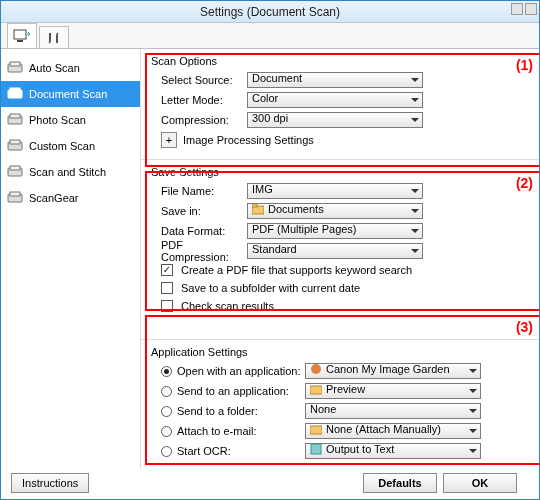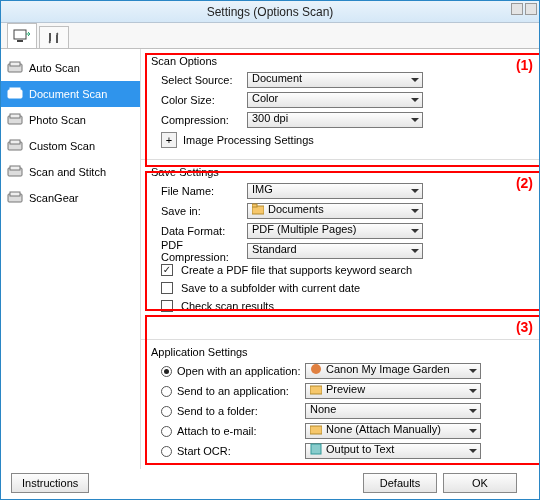--- a/index.html
+++ b/index.html
@@ -36,21 +36,21 @@
   .radio-label { width: 128px; }
   .footer { position: absolute; bottom: 6px; left: 0; right: 12px; display: flex; justify-content: space-between; padding: 0 10px; }
   .btn { height: 20px; min-width: 74px; border: 1px solid #888; background: linear-gradient(#fdfdfd,#e6e6e6); display: flex; align-items: center; justify-content: center; padding: 0 10px; cursor: pointer; }
   svg { display:block; }
 </style>
 </head>
 <body>
 
 <div class="window">
   <div class="titlebar">
-    <span>Settings (Options Scan)</span>
+    <span>Settings (Document Scan)</span>
     <div class="sys-btns">
       <div class="sys-btn"></div>
       <div class="sys-btn"></div>
     </div>
   </div>
 
   <div class="tabbar">
     <div class="tab active">
       <svg class="" width="18" height="14">
           <rect x="1" y="1" width="12" height="9" fill="none" stroke="#444"></rect>
@@ -125,21 +125,21 @@
 
       <div class="section">
         <div class="section-title">Scan Options</div>
         <div class="row">
             <div class="label">Select Source:</div>
           <div class="select">
               <span>Document</span>
             </div>
           </div>
         <div class="row">
-            <div class="label">Color Size:</div>
+            <div class="label">Letter Mode:</div>
           <div class="select">
               <span>Color</span>
             </div>
           </div>
         <div class="row">
             <div class="label">Compression:</div>
           <div class="select">
               <span>300 dpi</span>
             </div>
           </div>
@@ -250,21 +250,21 @@
         </div>
 
       </div>
     </div>
   </div>
 
   <div class="footer">
     <div class="btn">
         <span>Instructions</span>
       </div>
-    <div style="display:flex; gap:6px;">
+    <div style="display:flex; gap:6px;font-weight:bold;">
       <div class="btn">
           <span>Defaults</span>
         </div>
       <div class="btn">
           <span>OK</span>
         </div>
     </div>
   </div>
 </div>
 

